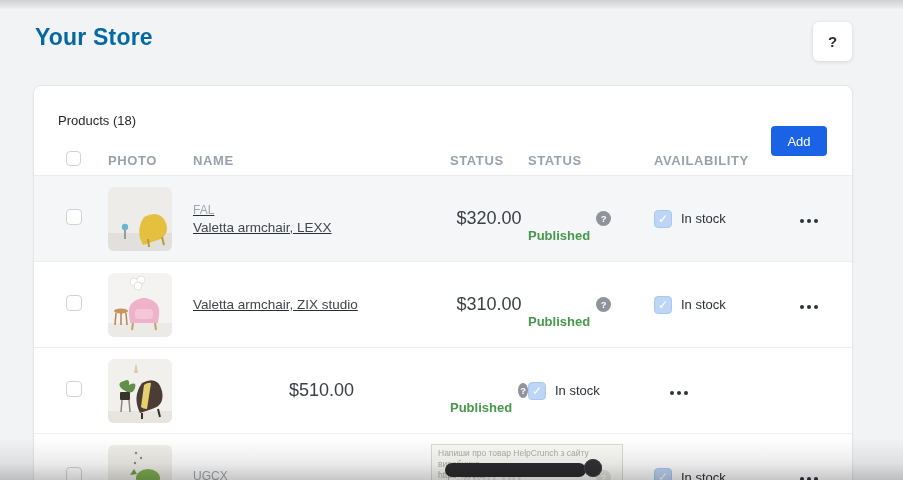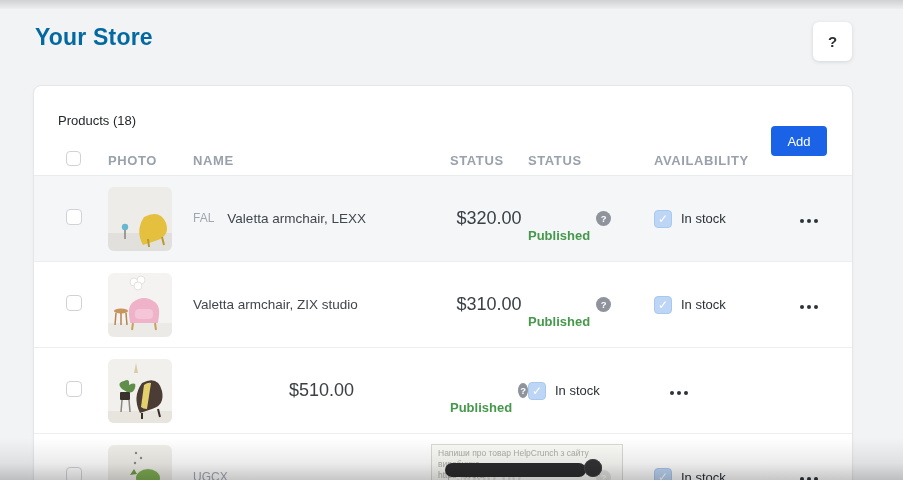--- a/index.html
+++ b/index.html
@@ -36,21 +36,21 @@
   .th { font-size:13px; font-weight:700; color:#9aa1ac; letter-spacing:0.6px; }
 
   .row { height:86px; padding:0 18px 0 32px; border-bottom:1px solid #eceef0; position:relative; }
   .row.hl { background:#f5f6f7; }
   .row:last-child { border-bottom:none; }
 
   .cb { width:16px; height:16px; border:1.5px solid #cfd3d9; border-radius:4px; background:#fff; display:inline-block; cursor:pointer; }
   .photo { width:64px; height:64px; border-radius:6px; overflow:hidden; display:block; cursor:pointer; }
   .photo svg { display:block; }
 
-  .namecol { display:flex; flex-direction:row; gap:13px; }
+  .namecol { display:flex; flex-direction:column; gap:3px;text-decoration:underline; }
   .sku { font-size:12px; color:#a0a6b0; }
   .pname { font-size:13.5px; color:#41464d; }
 
   .price { font-size:18px; color:#3b4047;text-align:center; }
   .statuscol { display:flex; align-items:center; gap:6px; }
   .status { font-size:13px; font-weight:700; color:#46984b;margin-top:34px; }
   .info { width:15px; height:15px; border-radius:50%; background:#8e939c; color:#fff; font-size:9.5px; font-weight:700;
     display:inline-flex; align-items:center; justify-content:center; cursor:pointer; }
 
   .availcol { display:flex; align-items:center; gap:9px; }

